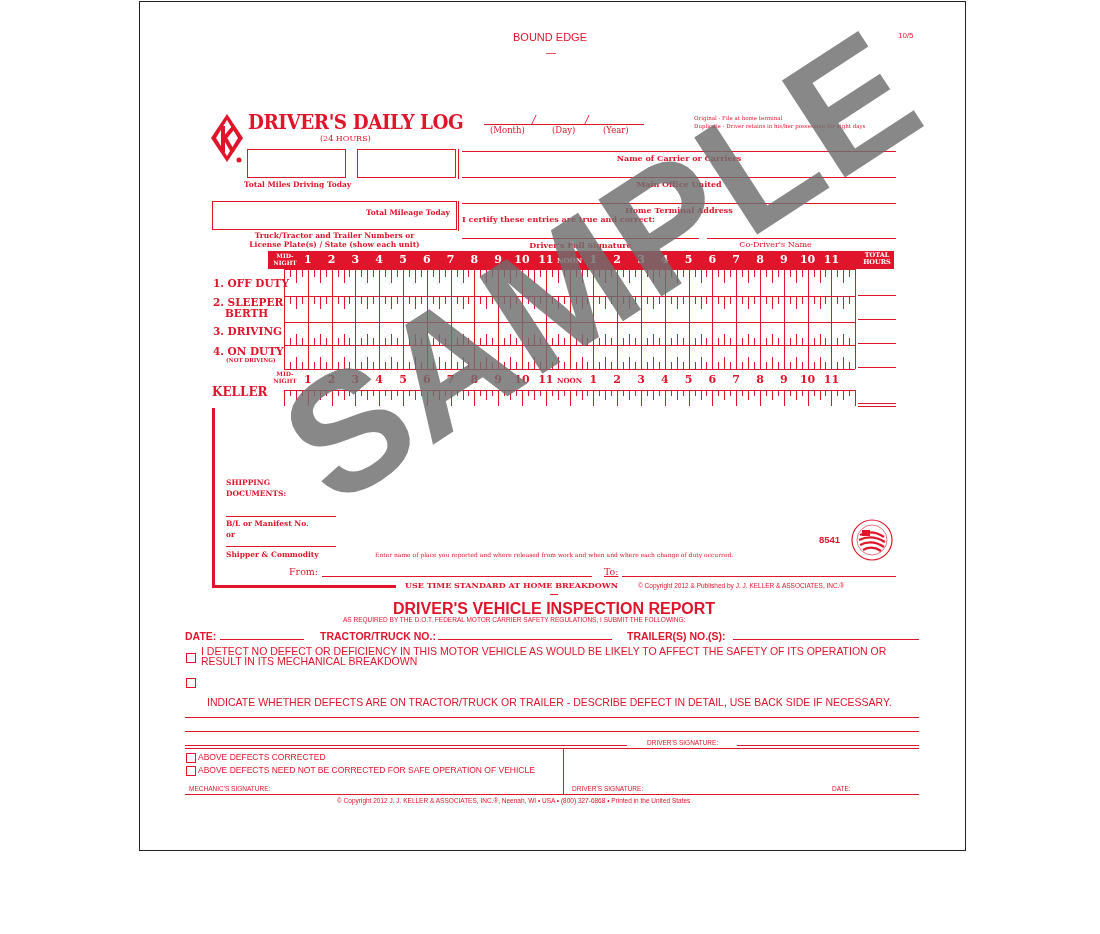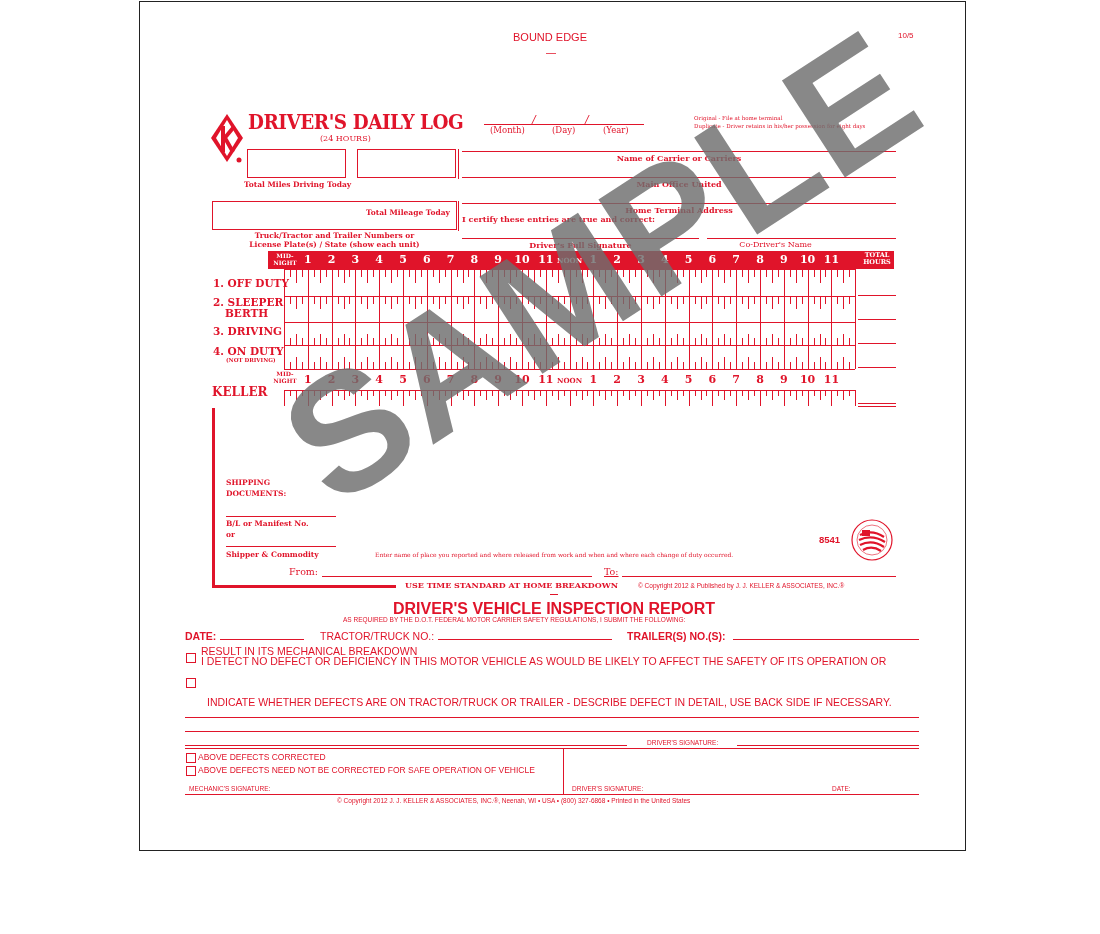--- a/index.html
+++ b/index.html
@@ -695,29 +695,29 @@
   <circle cx="22" cy="21" r="15" fill="none" stroke="#e0142a" stroke-width="0.6"></circle>
   <path d="M10,16 Q22,10 34,18 M9,21 Q22,15 35,23 M10,26 Q22,20 34,28 M13,31 Q22,26 31,32" stroke="#e0142a" stroke-width="2.2" fill="none"></path>
   <rect x="12" y="11" width="8" height="6" fill="#e0142a"></rect>
 </svg>
 
 <div class="abs sans" style="left:393px;top:600px;font-size:16px;font-weight:bold;">DRIVER'S VEHICLE INSPECTION REPORT</div>
 <div class="abs sans" style="left:343px;top:616px;font-size:6.5px;">AS REQUIRED BY THE D.O.T. FEDERAL MOTOR CARRIER SAFETY REGULATIONS, I SUBMIT THE FOLLOWING:</div>
 
 <div class="abs sans" style="left:185px;top:630px;font-size:10.5px;font-weight:bold;">DATE:</div>
 <div class="line" style="left:220px;top:639px;width:84px;"></div>
-<div class="abs sans" style="left:320px;top:630px;font-size:10.5px;font-weight:normal;">TRACTOR/TRUCK NO.:</div>
+<div class="abs sans" style="left:320px;top:630px;font-size:10.5px;font-weight:bold;">TRACTOR/TRUCK NO.:</div>
 <div class="line" style="left:438px;top:639px;width:174px;"></div>
 <div class="abs sans" style="left:627px;top:630px;font-size:10.5px;font-weight:bold;">TRAILER(S) NO.(S):</div>
 <div class="line" style="left:733px;top:639px;width:186px;"></div>
 
 <div class="cb" style="left:186px;top:653px;"></div>
 <div class="dvir" style="left:201px;top:646px;line-height:10px;">
-  <div>RESULT IN ITS MECHANICAL BREAKDOWN</div>
-    <div>I DETECT NO DEFECT OR DEFICIENCY IN THIS MOTOR VEHICLE AS WOULD BE LIKELY TO AFFECT THE SAFETY OF ITS OPERATION OR</div>
+  <div>I DETECT NO DEFECT OR DEFICIENCY IN THIS MOTOR VEHICLE AS WOULD BE LIKELY TO AFFECT THE SAFETY OF ITS OPERATION OR</div>
+    <div>RESULT IN ITS MECHANICAL BREAKDOWN</div>
 </div>
 <div class="cb" style="left:186px;top:678px;"></div>
 <div class="dvir" style="left:201px;top:672px;line-height:10px;">
 </div>
 <div class="dvir" style="left:207px;top:696px;">INDICATE WHETHER DEFECTS ARE ON TRACTOR/TRUCK OR TRAILER - DESCRIBE DEFECT IN DETAIL, USE BACK SIDE IF NECESSARY.</div>
 
 <div class="line" style="left:185px;top:717px;width:734px;"></div>
 <div class="line" style="left:185px;top:731px;width:734px;"></div>
 <div class="line" style="left:185px;top:745px;width:442px;"></div>
 <div class="abs sans" style="left:647px;top:739px;font-size:6.5px;">DRIVER'S SIGNATURE:</div>

